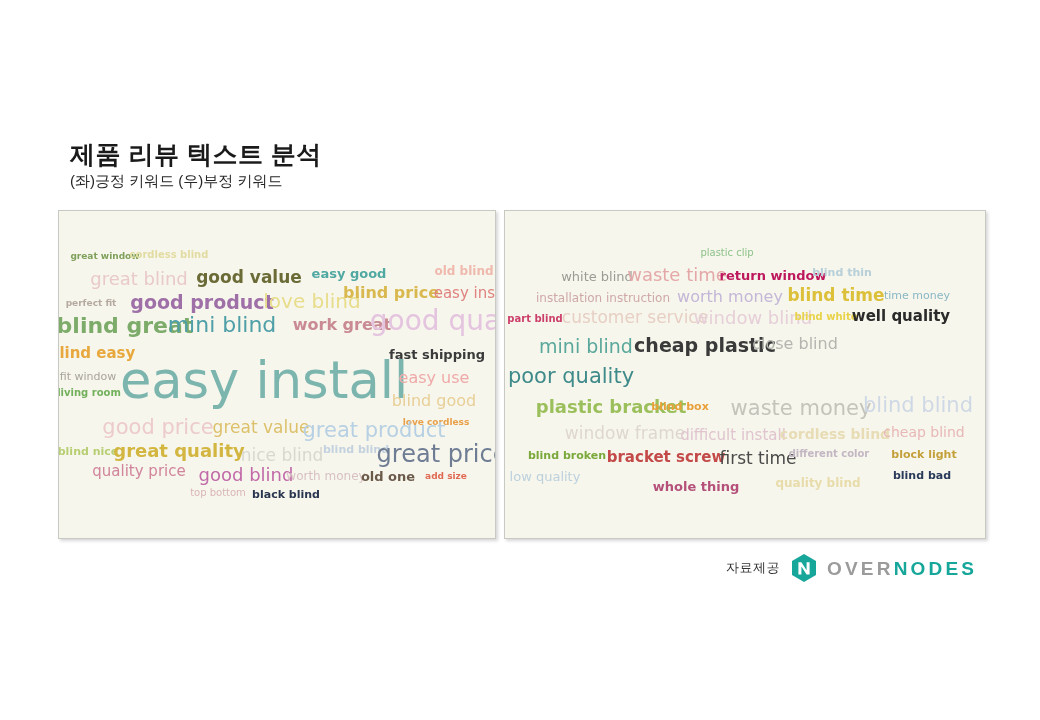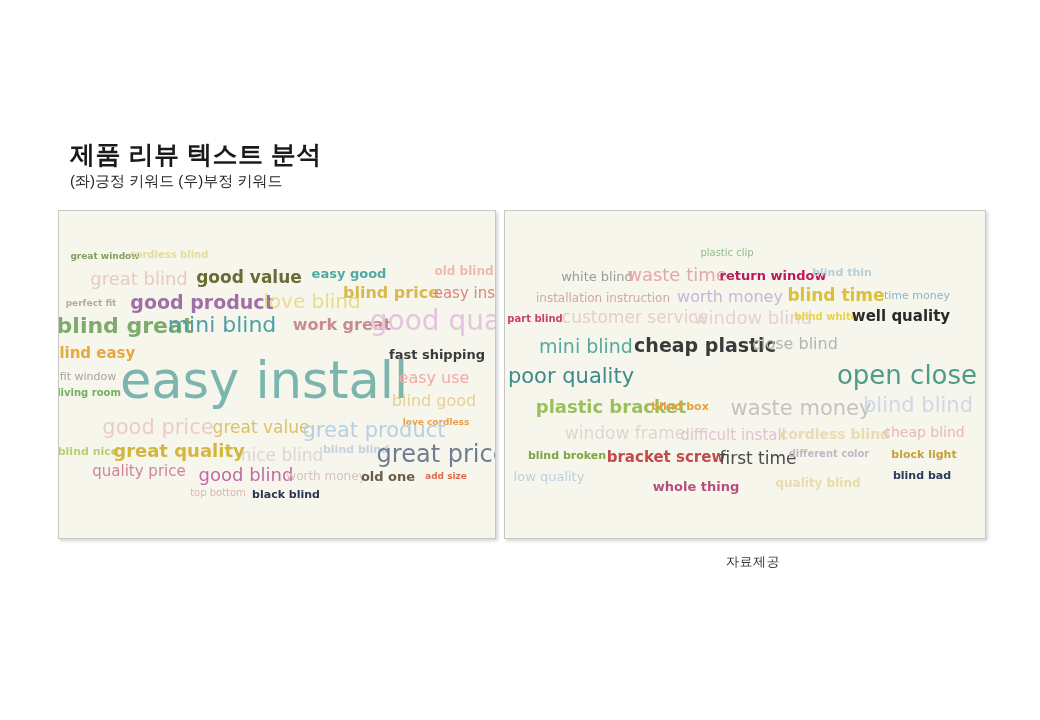--- a/index.html
+++ b/index.html
@@ -161,36 +161,44 @@
       <span class="cloud-word" style="left: 412px; top: 84px; font-size: 11px; color: rgb(138, 183, 196); font-weight: 500;">time money</span>
       <span class="cloud-word" style="left: 30px; top: 108px; font-size: 10px; color: rgb(204, 63, 107); font-weight: 700;">part blind</span>
       <span class="cloud-word" style="left: 130px; top: 106px; font-size: 17px; color: rgb(232, 207, 196); font-weight: 400;">customer service</span>
       <span class="cloud-word" style="left: 248px; top: 107px; font-size: 18px; color: rgb(230, 207, 216); font-weight: 400;">window blind</span>
       <span class="cloud-word" style="left: 321px; top: 106px; font-size: 10px; color: rgb(232, 211, 74); font-weight: 700;">blind white</span>
       <span class="cloud-word" style="left: 396px; top: 105px; font-size: 15px; color: rgb(42, 42, 42); font-weight: 600;">well quality</span>
       <span class="cloud-word" style="left: 81px; top: 135px; font-size: 19px; color: rgb(90, 168, 155); font-weight: 500;">mini blind</span>
       <span class="cloud-word" style="left: 200px; top: 134px; font-size: 19px; color: rgb(58, 58, 58); font-weight: 700;">cheap plastic</span>
       <span class="cloud-word" style="left: 290px; top: 133px; font-size: 16px; color: rgb(181, 181, 176); font-weight: 400;">close blind</span>
       <span class="cloud-word" style="left: 66px; top: 165px; font-size: 21px; color: rgb(63, 138, 138); font-weight: 500;">poor quality</span>
-      <span class="cloud-word" style="left: 402px; top: 164px; font-size: 26px; color: rgb(79, 155, 138); font-weight: 400;">open close</span>
       <span class="cloud-word" style="left: 106px; top: 196px; font-size: 18px; color: rgb(155, 191, 90); font-weight: 600;">plastic bracket</span>
       <span class="cloud-word" style="left: 175px; top: 195px; font-size: 11px; color: rgb(232, 160, 58); font-weight: 700;">blind box</span>
       <span class="cloud-word" style="left: 296px; top: 197px; font-size: 21px; color: rgb(196, 196, 188); font-weight: 400;">waste money</span>
       <span class="cloud-word" style="left: 413px; top: 194px; font-size: 21px; color: rgb(207, 216, 229); font-weight: 400;">blind blind</span>
       <span class="cloud-word" style="left: 120px; top: 222px; font-size: 17px; color: rgb(222, 215, 208); font-weight: 400;">window frame</span>
       <span class="cloud-word" style="left: 228px; top: 224px; font-size: 15px; color: rgb(224, 196, 207); font-weight: 500;">difficult install</span>
       <span class="cloud-word" style="left: 330px; top: 223px; font-size: 14px; color: rgb(232, 220, 181); font-weight: 600;">cordless blind</span>
       <span class="cloud-word" style="left: 419px; top: 221px; font-size: 14px; color: rgb(232, 183, 183); font-weight: 500;">cheap blind</span>
       <span class="cloud-word" style="left: 62px; top: 244px; font-size: 11px; color: rgb(122, 168, 58); font-weight: 700;">blind broken</span>
       <span class="cloud-word" style="left: 161px; top: 246px; font-size: 15px; color: rgb(196, 74, 74); font-weight: 700;">bracket screw</span>
       <span class="cloud-word" style="left: 253px; top: 247px; font-size: 17px; color: rgb(74, 74, 74); font-weight: 500;">first time</span>
       <span class="cloud-word" style="left: 324px; top: 243px; font-size: 10px; color: rgb(196, 183, 196); font-weight: 600;">different color</span>
       <span class="cloud-word" style="left: 419px; top: 243px; font-size: 11px; color: rgb(196, 160, 58); font-weight: 700;">block light</span>
-      <span class="cloud-word" style="left: 40px; top: 265px; font-size: 13px; color: rgb(188, 208, 221); font-weight: 400; padding-left: 8px;">low quality</span>
+      <span class="cloud-word" style="left: 40px; top: 265px; font-size: 13px; color: rgb(188, 208, 221); font-weight: 400;">low quality</span>
       <span class="cloud-word" style="left: 417px; top: 264px; font-size: 11px; color: rgb(42, 58, 90); font-weight: 700;">blind bad</span>
       <span class="cloud-word" style="left: 191px; top: 275px; font-size: 13px; color: rgb(181, 80, 122); font-weight: 700;">whole thing</span>
       <span class="cloud-word" style="left: 313px; top: 272px; font-size: 12px; color: rgb(232, 220, 171); font-weight: 600;">quality blind</span>
     </div>
 </div>
 
 <div id="footer-credit">
   <span id="credit-label">자료제공</span>
+  <div id="logo-lockup">
+    <svg id="logo-mark" width="28" height="30" viewBox="0 0 28 30">
+      <path d="M14 1 L26 8 L26 22 L14 29 L2 22 L2 8 Z" fill="#16a79a"></path>
+      <path d="M8.4 21.6 L8.4 9.2 L11.4 9.2 L16.6 17.2 L16.6 9.2 L19.6 9.2 L19.6 21.6 L16.6 21.6 L11.4 13.6 L11.4 21.6 Z" fill="#ffffff"></path>
+    </svg>
+    <span id="logo-wordmark">
+      <span class="wordmark-over">OVER</span><span class="wordmark-nodes">NODES</span>
+    </span>
+  </div>
 </div>
 
 </body></html>

